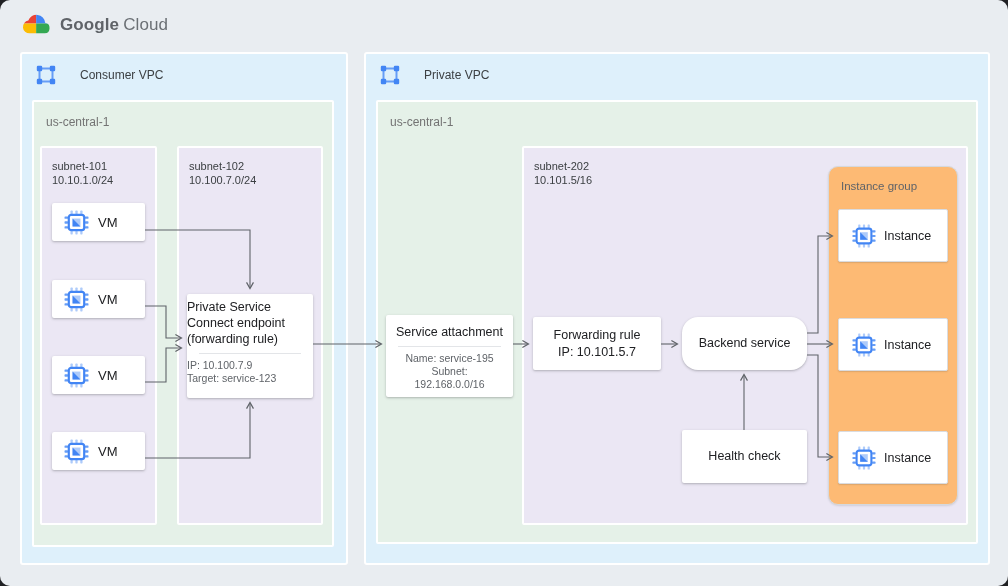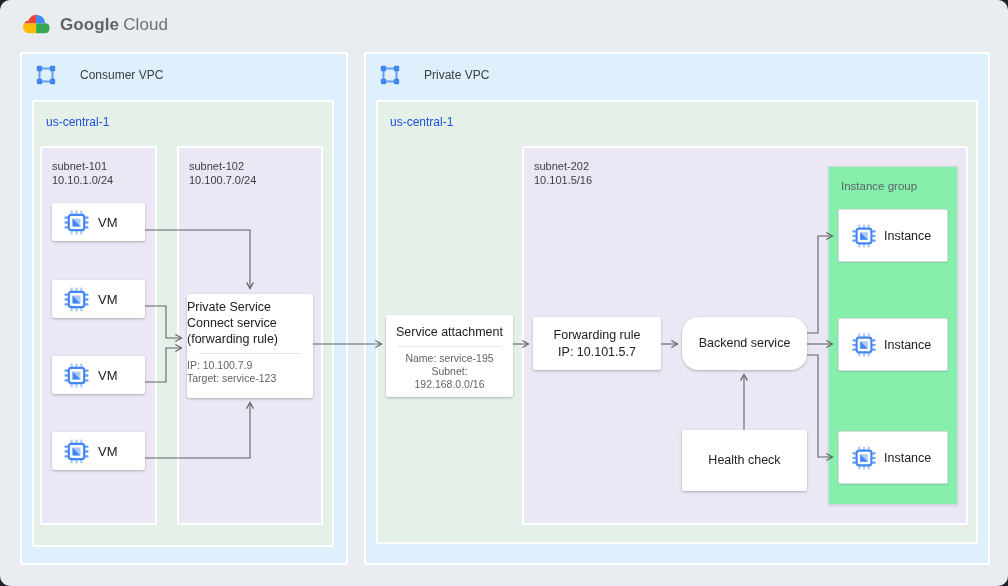--- a/index.html
+++ b/index.html
@@ -15,40 +15,40 @@
   .logo-text .c{font-weight:400;margin-left:4px;color:#6b7075;}
   
   .vpc{position:absolute;background:#def0fb;border:2px solid #fff;border-radius:3px;box-sizing:border-box;}
   .vpc.consumer{left:20px;top:52px;width:328px;height:513px;}
   .vpc.producer{left:364px;top:52px;width:626px;height:513px;}
   .vpc-header{position:absolute;left:14px;top:11px;display:flex;align-items:center;gap:24px;}
   .vpc-header .lbl{font-size:12px;color:#3c4043;}
   .region{position:absolute;background:#e5f1e8;border:2px solid #fff;border-radius:2px;box-sizing:border-box;}
   .region.r1{left:10px;top:46px;width:302px;height:447px;}
   .region.r2{left:10px;top:46px;width:602px;height:444px;}
-  .region-label{position:absolute;left:12px;top:13px;font-size:12px;color:#1d4ed8;}
+  .region-label{position:absolute;left:12px;top:13px;font-size:12px;color:#737373;}
   .subnet{position:absolute;background:#ebe7f4;border:2px solid #fff;border-radius:2px;box-sizing:border-box;}
   .subnet.s101{left:6px;top:44px;width:117px;height:379px;}
   .subnet.s102{left:143px;top:44px;width:146px;height:379px;}
   .subnet.s202{left:144px;top:44px;width:446px;height:379px;}
   .subnet-label{position:absolute;left:10px;top:11px;font-size:11px;line-height:14px;color:#3c4043;}
   
   .node{position:absolute;background:#fff;border-radius:2px;box-shadow:0 1px 2.5px rgba(60,64,67,.35);box-sizing:border-box;}
   .vm{width:93px;height:38px;left:10px;display:flex;align-items:center;gap:9px;padding-left:12px;font-size:13px;color:#202124;}
   .vm.v1{top:55px}.vm.v2{top:132px}.vm.v3{top:208px}.vm.v4{top:284px}
   .psc{left:8px;top:146px;width:126px;height:104px;text-align:left;padding-top:5px;}
   .node-title{font-size:12.5px;line-height:16px;color:#202124;}
   .divider{height:1px;background:#e3e5e8;margin:6px 12px 5px;}
   .node-detail{font-size:10.5px;line-height:13px;color:#5f6368;}
   .sa{left:8px;top:213px;width:127px;height:82px;text-align:center;padding-top:9px;}
   .center-box{display:flex;flex-direction:column;align-items:center;justify-content:center;text-align:center;font-size:12.5px;line-height:17px;color:#202124;}
   .fr{left:9px;top:169px;width:128px;height:53px;}
   .bs{left:158px;top:169px;width:125px;height:53px;border-radius:16px;}
-  .hc{left:158px;top:282px;width:125px;height:61px;}
-  .ig{position:absolute;left:304px;top:18px;width:130px;height:339px;background:#86efac;border:1px solid #d5d9dd;border-radius:0;box-sizing:border-box;box-shadow:0 1px 2px rgba(60,64,67,.15);padding-left:32px;}
+  .hc{left:158px;top:282px;width:125px;height:53px;}
+  .ig{position:absolute;left:304px;top:18px;width:130px;height:339px;background:#fdba74;border:1px solid #d5d9dd;border-radius:10px;box-sizing:border-box;box-shadow:0 1px 2px rgba(60,64,67,.15);padding-left:32px;}
   .ig-label{position:absolute;left:12px;top:13px;font-size:11.5px;color:#5f6368;}
   .inst{left:9px;width:110px;height:53px;display:flex;align-items:center;gap:8px;padding-left:13px;font-size:12.5px;color:#202124;border:1px solid #dadce0;box-shadow:0 1px 1.5px rgba(60,64,67,.18);}
   .inst.i1{top:42px}.inst.i2{top:151px}.inst.i3{top:264px}
   .arrows{position:absolute;left:0;top:0;pointer-events:none;}
   .icon{flex:0 0 auto;display:inline-flex;}
 </style>
 </head>
 <body>
 
 <svg width="0" height="0" style="position:absolute">
@@ -154,21 +154,21 @@
       </div>
 
       <div class="subnet s102">
         <div class="subnet-label">
           <div>subnet-102</div>
           <div>10.100.7.0/24</div>
         </div>
         <div class="node psc">
           <div class="node-title">
             <div>Private Service</div>
-            <div>Connect service</div>
+            <div>Connect endpoint</div>
             <div>(forwarding rule)</div>
           </div>
           <div class="divider"></div>
           <div class="node-detail">
             <div>IP: 10.100.7.9</div>
             <div>Target: service-123</div>
           </div>
         </div>
       </div>
     </div>

